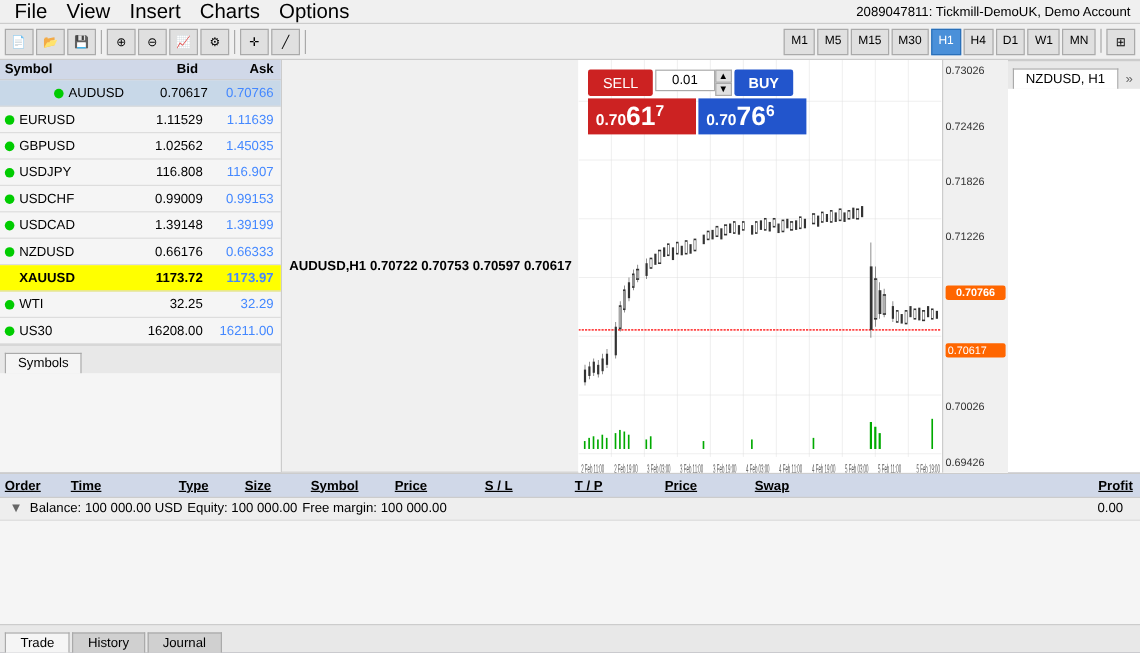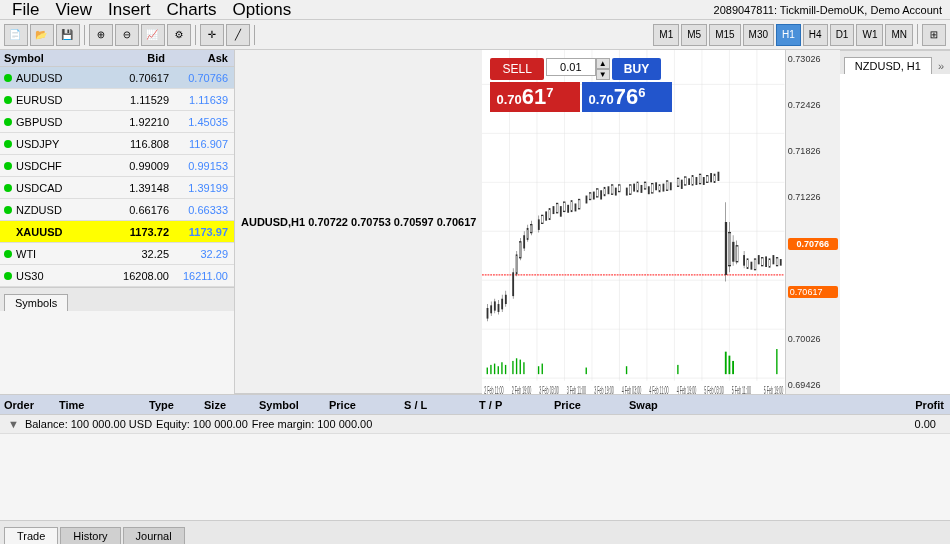--- a/index.html
+++ b/index.html
@@ -23,21 +23,21 @@
     .content-area { display: flex; flex: 1; min-height: 0; }
 
     
     .symbol-panel { width: 235px; background: #f5f5f5; border-right: 1px solid #ccc; display: flex; flex-direction: column; }
     .symbol-header { display: flex; background: #d0d8e8; border-bottom: 1px solid #ccc; }
     .sym-col { padding: 2px 4px; font-weight: bold; font-size: 11px; color: #000; }
     .sym-col-symbol { flex: 1; }
     .sym-col-bid { width: 75px; text-align: right; }
     .sym-col-ask { width: 65px; text-align: right; padding-right: 6px; }
     .symbol-row { display: flex; align-items: center; border-bottom: 1px solid #ddd; height: 22px; cursor: pointer; }
-    .symbol-row.selected { background: #c8d8e8; }
+    .symbol-row.selected { background: #c8d8e8; padding-left: 41px; }
     .symbol-row.highlighted { background: #ffff00; font-weight: bold; }
     .sym-dot { width: 8px; height: 8px; border-radius: 50%; margin: 0 4px; flex-shrink: 0; }
     .sym-name { flex: 1; font-size: 11px; color: #000; }
     .sym-bid { width: 75px; text-align: right; font-size: 11px; color: #000; }
     .sym-ask { width: 65px; text-align: right; font-size: 11px; color: #4488ff; padding-right: 6px; }
     .symbols-tab-bar { height: 24px; background: #e8e8e8; border-top: 1px solid #ccc; display: flex; align-items: flex-end; padding-left: 4px; }
     .sym-tab { padding: 2px 10px; background: #d0d0d0; border: 1px solid #aaa; border-bottom: none; font-size: 11px; cursor: pointer; }
     .sym-tab.active { background: #f5f5f5; }
 
     
@@ -45,21 +45,21 @@
     .chart-header { background: #f0f0f0; padding: 2px 6px; font-size: 11px; color: #000; border-bottom: 1px solid #ccc; display: flex; align-items: center; gap: 6px; }
     .chart-header-pair { font-weight: bold; }
     .chart-container { flex: 1; position: relative; background: #fff; overflow: hidden; }
     .chart-tab-bar { height: 24px; background: #e8e8e8; border-top: 1px solid #ccc; display: flex; align-items: flex-end; padding-left: 4px; }
     .chart-tab { padding: 2px 10px; background: #d0d0d0; border: 1px solid #aaa; border-bottom: none; font-size: 11px; cursor: pointer; }
     .chart-tab.active { background: #fff; }
     .chart-more { margin-left: auto; padding: 2px 6px; font-size: 11px; color: #666; }
 
     
     .order-panel { height: 150px; background: #f5f5f5; border-top: 1px solid #ccc; display: flex; flex-direction: column; }
-    .order-header { display: flex; background: #d0d8e8; border-bottom: 1px solid #ccc; height: 20px; align-items: center; }
+    .order-header { display: flex; background: #d0d8e8; border-bottom: 1px solid #ccc; height: 20px; align-items: center; text-decoration: underline; }
     .order-col { padding: 2px 4px; font-weight: bold; font-size: 11px; color: #000; }
     .order-body { flex: 1; }
     .balance-row { padding: 3px 8px; font-size: 11px; color: #000; background: #eee; border-bottom: 1px solid #ddd; display: flex; align-items: center; gap: 4px; }
     .balance-row .arrow { color: #666; margin-right: 2px; }
     .profit-value { text-align: right; padding-right: 6px; color: #000; }
     .order-tabs { height: 24px; background: #e8e8e8; border-top: 1px solid #ccc; display: flex; align-items: flex-end; padding-left: 4px; gap: 2px; }
     .order-tab { padding: 2px 12px; background: #d0d0d0; border: 1px solid #aaa; border-bottom: none; font-size: 11px; cursor: pointer; }
     .order-tab.active { background: #f5f5f5; }
 
     
@@ -140,21 +140,21 @@
   </div>
           <div class="symbol-row">
     <div class="sym-dot" style="background:#00cc00"></div>
     <div class="sym-name">EURUSD</div>
     <div class="sym-bid">1.11529</div>
     <div class="sym-ask">1.11639</div>
   </div>
           <div class="symbol-row">
     <div class="sym-dot" style="background:#00cc00"></div>
     <div class="sym-name">GBPUSD</div>
-    <div class="sym-bid">1.92210</div>
+    <div class="sym-bid">1.02562</div>
     <div class="sym-ask">1.45035</div>
   </div>
           <div class="symbol-row">
     <div class="sym-dot" style="background:#00cc00"></div>
     <div class="sym-name">USDJPY</div>
     <div class="sym-bid">116.808</div>
     <div class="sym-ask">116.907</div>
   </div>
           <div class="symbol-row">
     <div class="sym-dot" style="background:#00cc00"></div>

